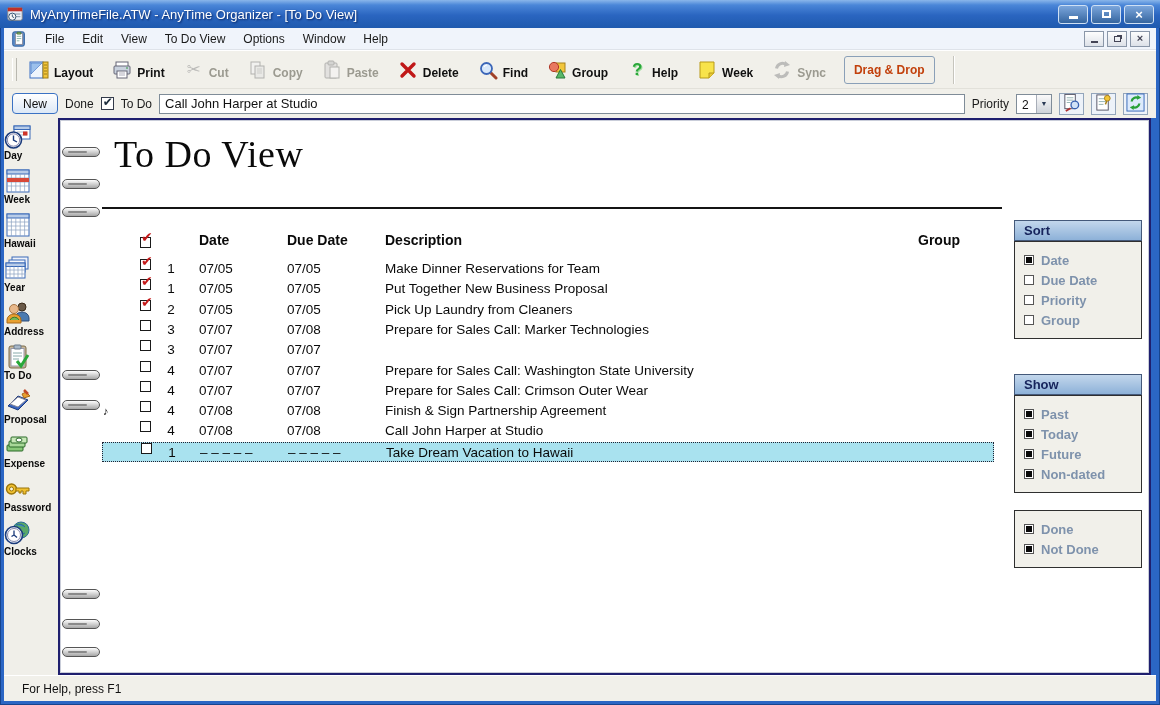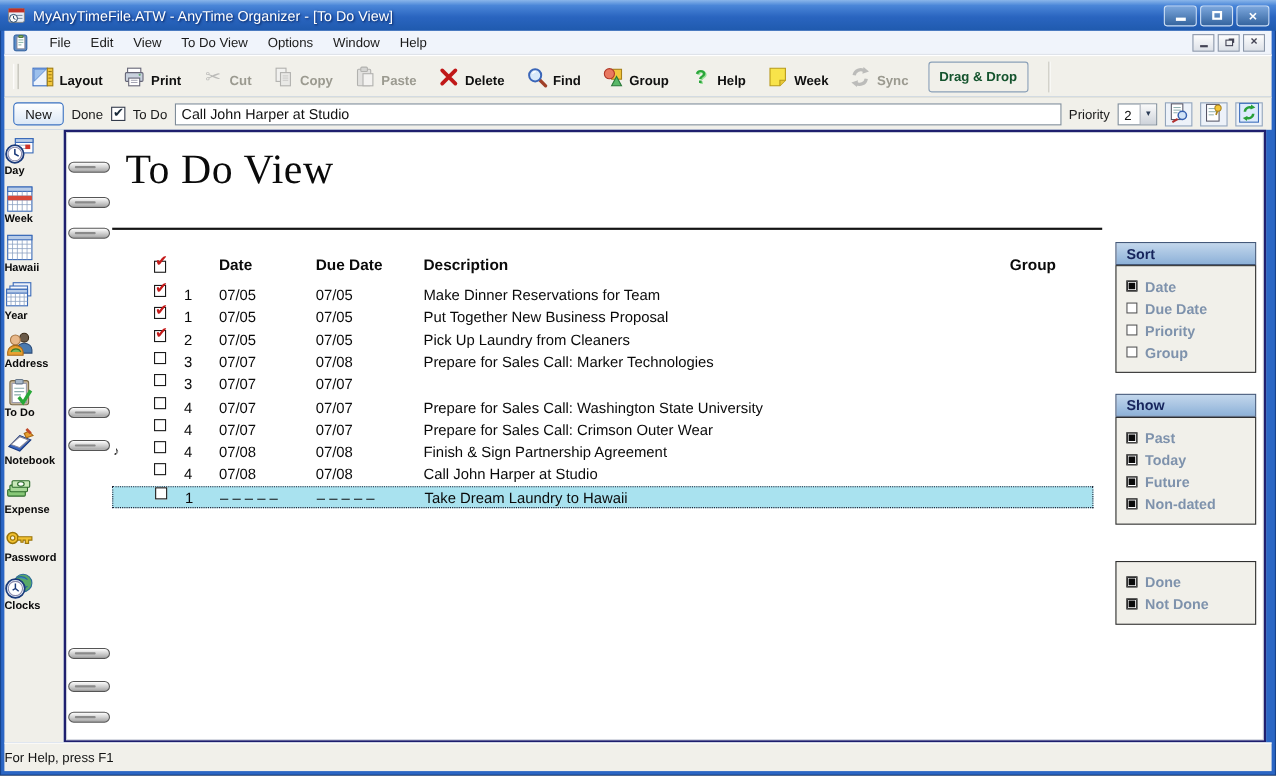--- a/index.html
+++ b/index.html
@@ -36,21 +36,21 @@
   .toolbar{position:absolute;top:50px;left:4px;right:4px;height:38px;background:#f1f0ea;
     border-top:1px solid #fff;display:flex;align-items:center;gap:18px;padding:0 10px 0 24px;}
   .toolbar::before{content:"";position:absolute;left:8px;top:7px;bottom:7px;width:3px;
     border-left:1px solid #fff;border-right:1px solid #b9b8b0;}
   .tbtn{display:flex;align-items:flex-end;gap:4px;cursor:default;}
   .ticon{width:22px;height:20px;display:flex;align-items:center;justify-content:center;}
   .ticon svg{width:20px;height:20px;}
   .tlabel{font-weight:bold;font-size:12px;color:#101010;white-space:nowrap;}
   .tbtn.disabled .tlabel{color:#9b9a90;}
   .tbtn.disabled .ticon{filter:grayscale(1) opacity(.6);}
-  .dragdrop{border:1px solid #8aa0b8;border-radius:3px;color:#14532d;font-weight:bold;
+  .dragdrop{border:1px solid #8aa0b8;border-radius:3px;color:#c2410c;font-weight:bold;
     font-size:12px;padding:6px 9px;background:#f1f0ea;font-family:inherit;}
   .tsep{width:2px;height:28px;border-left:1px solid #c6c5bd;border-right:1px solid #fff;}
   
   .entrybar{position:absolute;top:88px;left:4px;right:4px;height:30px;background:#f1f0ea;
     display:flex;align-items:center;gap:7px;padding:0 8px;border-top:1px solid #e2e1da;}
   .newbtn{width:46px;height:21px;border:1px solid #3a72c4;border-radius:4px;
     background:linear-gradient(#ffffff,#dce8f6);font-size:12px;color:#111;font-family:inherit;padding:0;}
   .elabel{font-size:12px;color:#1a1a1a;white-space:nowrap;}
   .ebox{width:13px;height:13px;border:1px solid #333a4a;background:#fff;position:relative;flex:0 0 auto;}
   .eck{position:absolute;left:1px;top:-3px;font-size:12px;color:#1a2a3a;font-weight:bold;}
@@ -95,21 +95,21 @@
   .panel-header{height:21px;background:linear-gradient(180deg,#c3d7ec,#8db1d8);
     border:1px solid #44597a;color:#16245c;font-weight:bold;font-size:13px;
     display:flex;align-items:center;padding-left:9px;}
   .panel-body{background:#f1f0ea;border:1px solid #2f2f2f;padding:8px 0 8px 9px;}
   .opt{display:flex;align-items:center;gap:7px;height:20px;}
   .pbox{width:10px;height:10px;border:1px solid #555;background:#fff;flex:0 0 auto;}
   .pbox.filled{background:#0a0a0a;box-shadow:inset 0 0 0 1px #fff;}
   .plabel{font-size:13px;font-weight:bold;color:#7e92ac;white-space:nowrap;}
   
   .statusbar{position:absolute;left:4px;right:4px;bottom:4px;height:26px;background:#f1f0ea;
-    display:flex;align-items:center;padding-left:0;font-size:12px;color:#111;border-top:1px solid #fff;}
+    display:flex;align-items:center;padding-left:18px;font-size:12px;color:#111;border-top:1px solid #fff;}
 </style>
 </head>
 <body>
 
 <div class="window">
 
   <div class="titlebar">
     <span class="app-icon"><svg viewBox="0 0 20 20">
           <rect x="2" y="3" width="16" height="14" rx="2" fill="#e8eef8" stroke="#888"></rect>
           <rect x="2" y="3" width="16" height="4" fill="#c03028"></rect>
@@ -370,21 +370,21 @@
           </svg></span>
         <span class="side-label">To Do</span>
       </div>
       <div class="side-item">
         <span class="side-icon"><svg viewBox="0 0 28 26">
             <path d="M4 18 L14 8 L24 12 L14 22 Z" fill="#3a66c0" stroke="#1a3a80"></path>
             <path d="M6 16 L14 9 L22 12 L14 19 Z" fill="#fff" stroke="#889"></path>
             <path d="M22 4 L26 8 L20 10 L18 6 Z" fill="#e8a030" stroke="#a86818"></path>
             <path d="M20 2 l4 4" stroke="#c04828" stroke-width="2.5"></path>
           </svg></span>
-        <span class="side-label">Notebook</span>
+        <span class="side-label">Proposal</span>
       </div>
       <div class="side-item">
         <span class="side-icon"><svg viewBox="0 0 28 26">
             <rect x="3" y="13" width="16" height="6" rx="1" fill="#88c878" stroke="#2a6a28"></rect>
             <rect x="5" y="9" width="16" height="6" rx="1" fill="#a8d898" stroke="#2a6a28"></rect>
             <rect x="7" y="5" width="16" height="6" rx="1" fill="#c8e8b8" stroke="#2a6a28"></rect>
             <ellipse cx="15" cy="8" rx="3" ry="2" fill="#fff" stroke="#2a6a28"></ellipse>
           </svg></span>
         <span class="side-label">Expense</span>
       </div>
@@ -499,21 +499,21 @@
           <span class="c-pri">4</span>
           <span class="c-date">07/08</span>
           <span class="c-due">07/08</span>
           <span class="c-desc">Call John Harper at Studio</span>
         </div>
         <div class="trow selected" style="top: 321.7px;">
           <span class="rowchk"></span>
           <span class="c-pri">1</span>
           <span class="c-date">– – – – –</span>
           <span class="c-due">– – – – –</span>
-          <span class="c-desc">Take Dream Laundry to Hawaii</span>
+          <span class="c-desc">Take Dream Vacation to Hawaii</span>
         </div>
       </div>
 
     <div class="panel" style="top:100px">
       <div class="panel-header">Sort</div>
       <div class="panel-body" id="sort-body">
           <div class="opt">
             <span class="pbox filled"></span>
             <span class="plabel">Date</span>
           </div>
@@ -524,21 +524,21 @@
           <div class="opt">
             <span class="pbox"></span>
             <span class="plabel">Priority</span>
           </div>
           <div class="opt">
             <span class="pbox"></span>
             <span class="plabel">Group</span>
           </div>
         </div>
     </div>
-    <div class="panel" style="top:238px">
+    <div class="panel" style="top:254px">
       <div class="panel-header">Show</div>
       <div class="panel-body" id="show-body">
           <div class="opt">
             <span class="pbox filled"></span>
             <span class="plabel">Past</span>
           </div>
           <div class="opt">
             <span class="pbox filled"></span>
             <span class="plabel">Today</span>
           </div>

